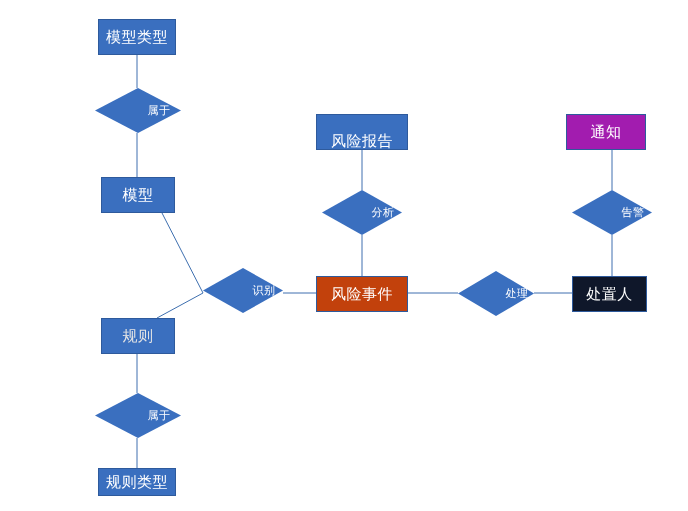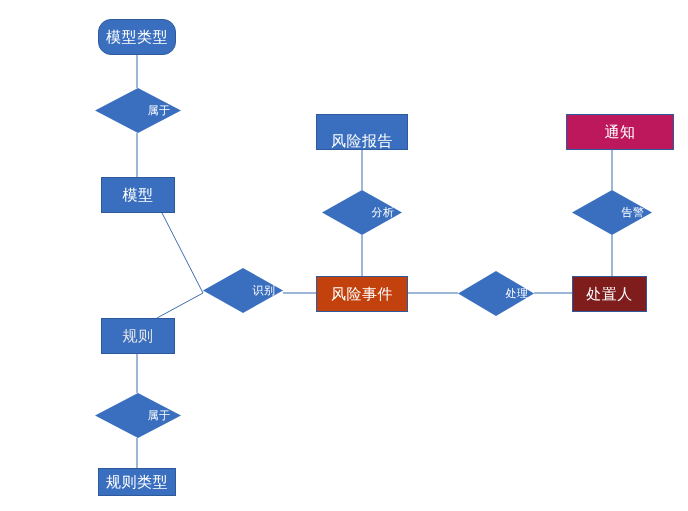--- a/index.html
+++ b/index.html
@@ -76,42 +76,42 @@
       <line x1="137" y1="438" x2="137" y2="468" stroke="#3E6FAF" stroke-width="1"></line>
       <line x1="283" y1="293" x2="316" y2="293" stroke="#3E6FAF" stroke-width="1"></line>
       <line x1="362" y1="150" x2="362" y2="190" stroke="#3E6FAF" stroke-width="1"></line>
       <line x1="362" y1="235" x2="362" y2="276" stroke="#3E6FAF" stroke-width="1"></line>
       <line x1="408" y1="293" x2="458" y2="293" stroke="#3E6FAF" stroke-width="1"></line>
       <line x1="534" y1="293" x2="572" y2="293" stroke="#3E6FAF" stroke-width="1"></line>
       <line x1="612" y1="150" x2="612" y2="190" stroke="#3E6FAF" stroke-width="1"></line>
       <line x1="612" y1="235" x2="612" y2="276" stroke="#3E6FAF" stroke-width="1"></line>
     </svg>
   <div id="node-layer">
-      <div class="node entity" style="left: 98px; top: 19px; width: 78px; height: 36px; background: rgb(58, 111, 191); border-color: rgb(46, 90, 156); color: rgb(255, 255, 255); border-radius: 13px;">
+      <div class="node entity" style="left: 98px; top: 19px; width: 78px; height: 36px; background: rgb(58, 111, 191); border-color: rgb(46, 90, 156); color: rgb(255, 255, 255);">
         <span>模型类型</span>
       </div>
       <div class="node entity" style="left: 101px; top: 177px; width: 74px; height: 36px; background: rgb(58, 111, 191); border-color: rgb(46, 90, 156); color: rgb(255, 255, 255);">
         <span>模型</span>
       </div>
       <div class="node entity" style="left: 101px; top: 318px; width: 74px; height: 36px; background: rgb(58, 111, 191); border-color: rgb(46, 90, 156); color: #e5e5e5;">
         <span>规则</span>
       </div>
       <div class="node entity" style="left: 98px; top: 468px; width: 78px; height: 28px; background: rgb(58, 111, 191); border-color: rgb(46, 90, 156); color: rgb(255, 255, 255);">
         <span>规则类型</span>
       </div>
       <div class="node entity" style="left: 316px; top: 114px; width: 92px; height: 36px; background: rgb(58, 111, 191); border-color: rgb(46, 90, 156); color: rgb(255, 255, 255); align-items: flex-end;">
         <span>风险报告</span>
       </div>
       <div class="node entity" style="left: 316px; top: 276px; width: 92px; height: 36px; background: #c2410c; border-color: rgb(46, 90, 156); color: rgb(255, 255, 255);">
         <span>风险事件</span>
       </div>
-      <div class="node entity" style="left: 566px; top: 114px; width: 108px; height: 36px; background: #be185d; border-color: rgb(46, 90, 156); color: rgb(255, 255, 255);">
+      <div class="node entity" style="left: 566px; top: 114px; width: 80px; height: 36px; background: #a21caf; border-color: rgb(46, 90, 156); color: rgb(255, 255, 255);">
         <span>通知</span>
       </div>
-      <div class="node entity" style="left: 572px; top: 276px; width: 75px; height: 36px; background: #7f1d1d; border-color: rgb(46, 90, 156); color: rgb(255, 255, 255);">
+      <div class="node entity" style="left: 572px; top: 276px; width: 75px; height: 36px; background: #0f172a; border-color: rgb(46, 90, 156); color: rgb(255, 255, 255);">
         <span>处置人</span>
       </div>
       <div class="node relationship" style="left: 95px; top: 88px; width: 86px; height: 45px; color: rgb(255, 255, 255);">
         <div class="diamond-shape" style="background: rgb(58, 111, 191);"></div>
         <span class="rel-label">属于</span>
       </div>
       <div class="node relationship" style="left: 95px; top: 393px; width: 86px; height: 45px; color: rgb(255, 255, 255);">
         <div class="diamond-shape" style="background: rgb(58, 111, 191);"></div>
         <span class="rel-label">属于</span>
       </div>

